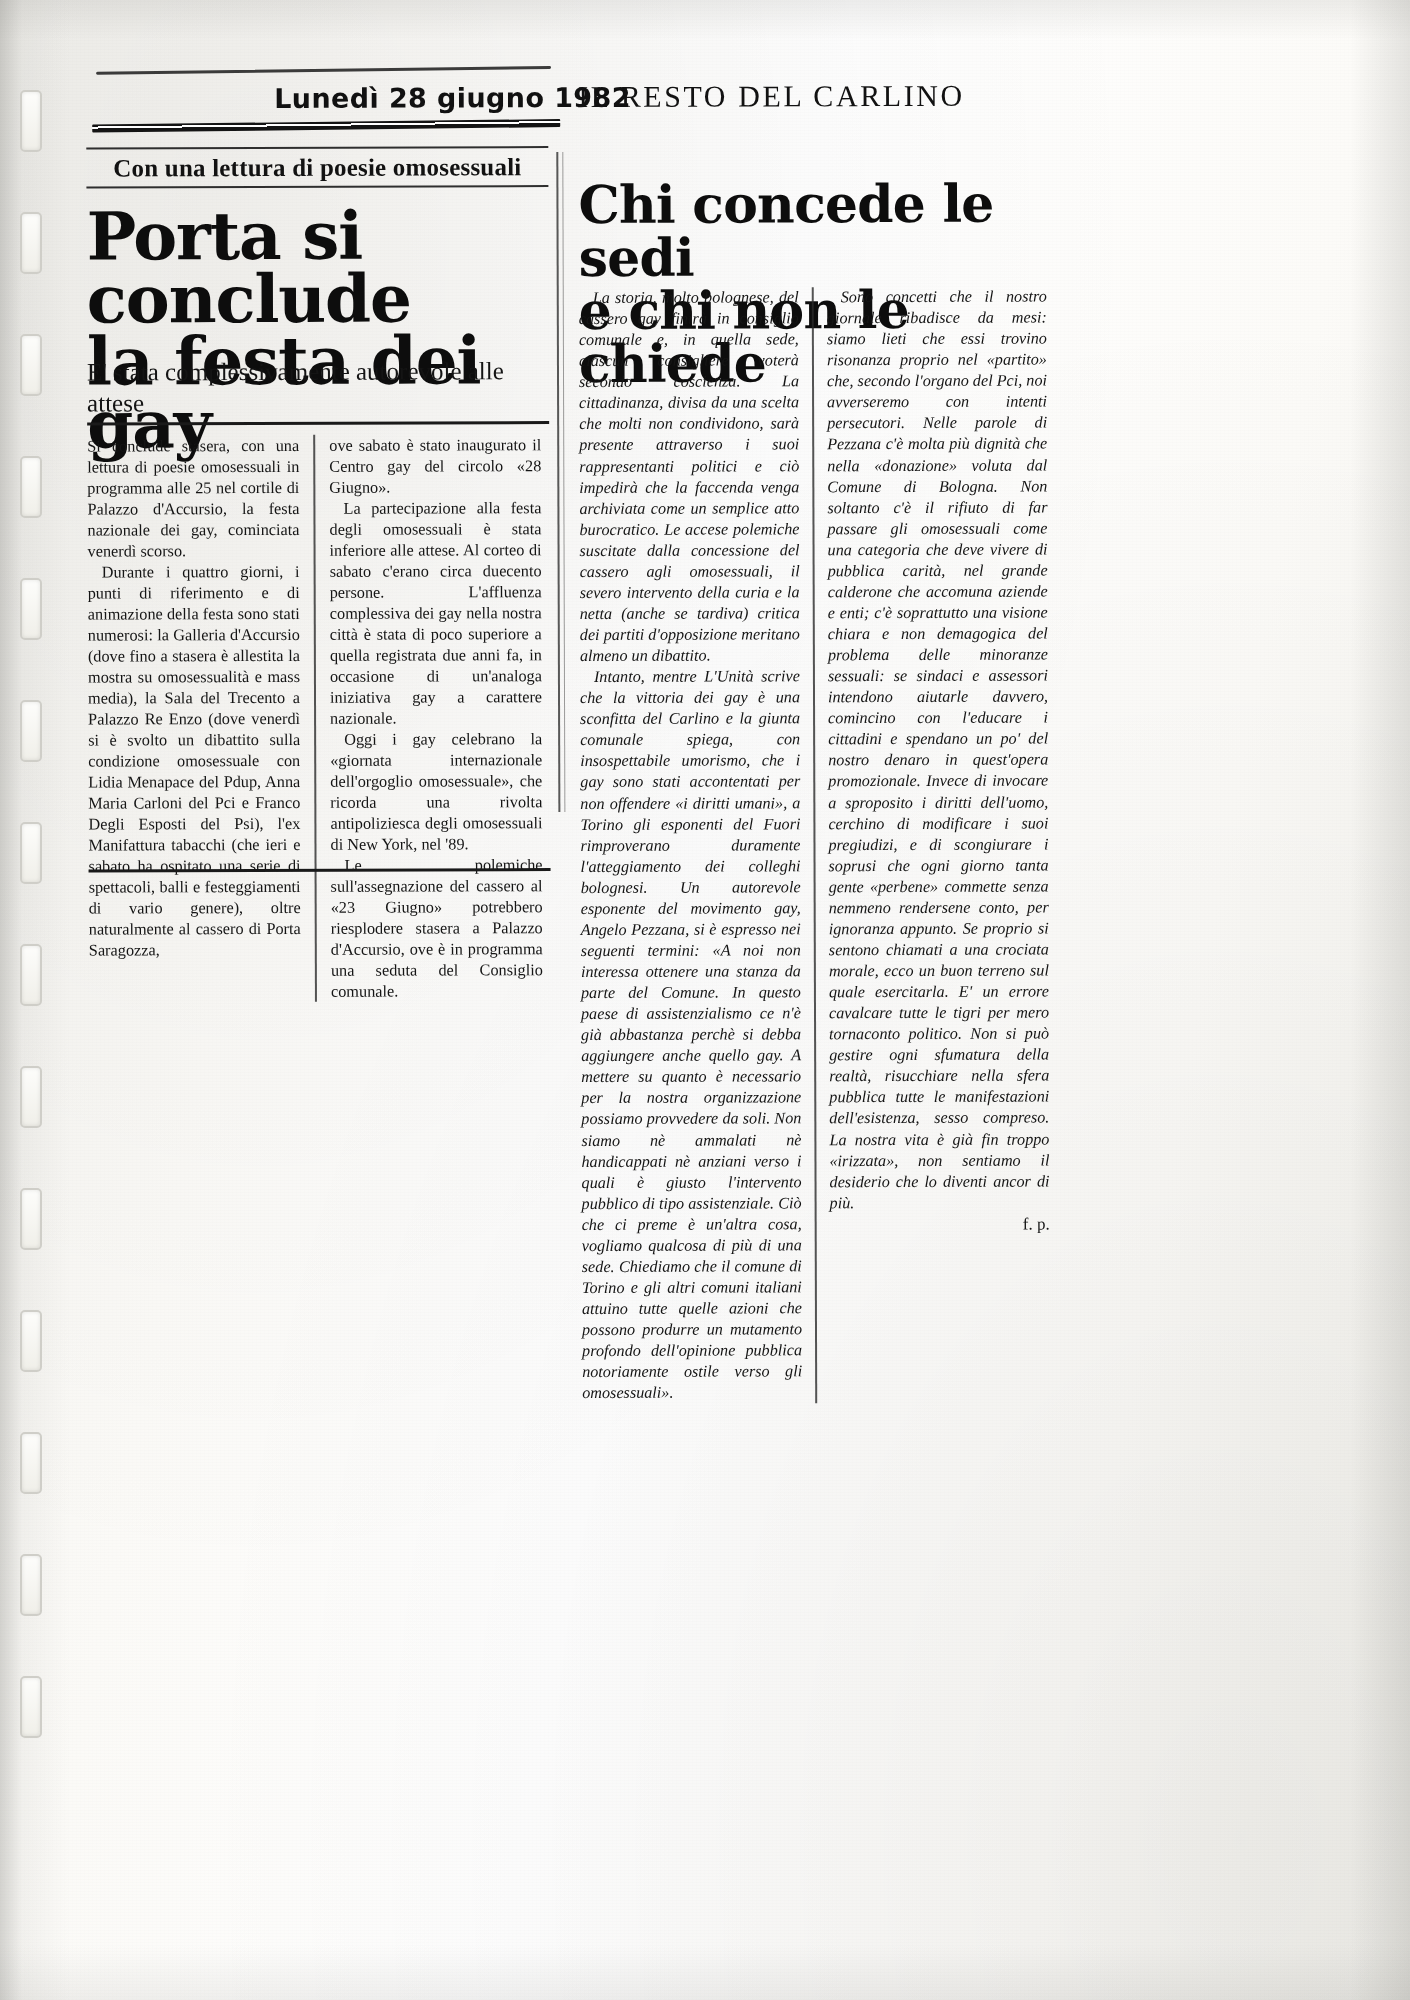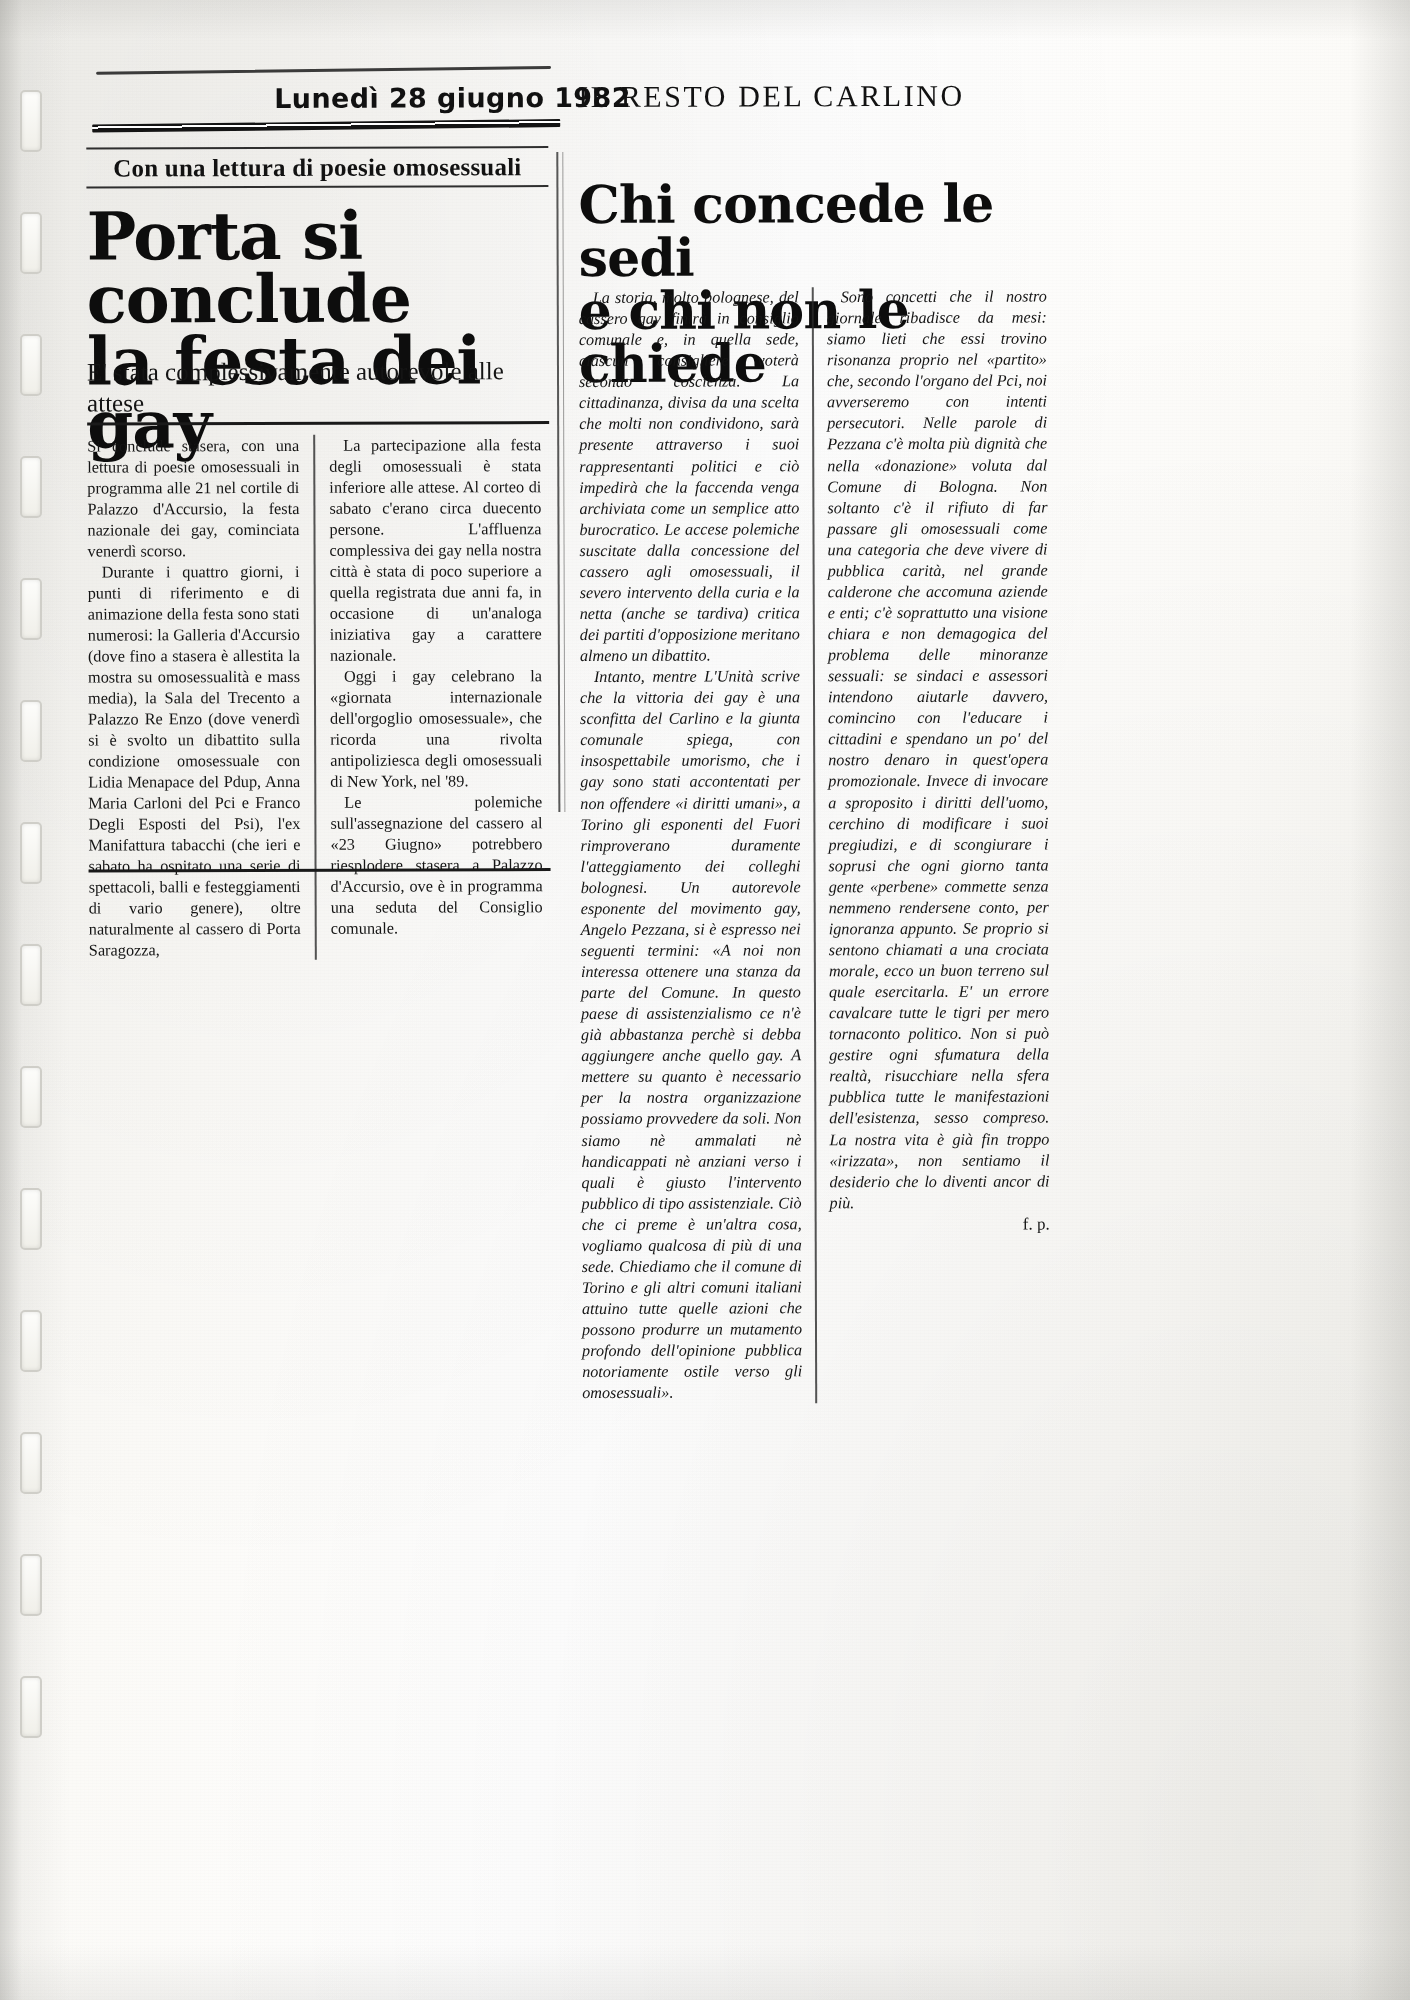--- a/index.html
+++ b/index.html
@@ -260,25 +260,26 @@
   </div>
 
   <div class="deck">
     <div>E' stata complessivamente autorevole alle attese</div>
   </div>
 
   <div class="left-rule"></div>
 
   <div class="left-cols">
     <div class="lcol bodytext">
-      <p class="noind">Si conclude stasera, con una lettura di poesie omosessuali in programma alle 21 nel cortile di Palazzo d'Accursio, la festa nazionale dei gay, cominciata venerdì scorso.</p>
+      <p class="noind">Si conclude stasera, con una lettura di poesie omosessuali in programma alle 25 nel cortile di Palazzo d'Accursio, la festa nazionale dei gay, cominciata venerdì scorso.</p>
       <p>Durante i quattro giorni, i punti di riferimento e di animazione della festa sono stati numerosi: la Galleria d'Accursio (dove fino a stasera è allestita la mostra su omosessualità e mass media), la Sala del Trecento a Palazzo Re Enzo (dove venerdì si è svolto un dibattito sulla condizione omosessuale con Lidia Menapace del Pdup, Anna Maria Carloni del Pci e Franco Degli Esposti del Psi), l'ex Manifattura tabacchi (che ieri e sabato ha ospitato una serie di spettacoli, balli e festeggiamenti di vario genere), oltre naturalmente al cassero di Porta Saragozza,</p>
     </div>
     <div class="colsep"></div>
     <div class="lcol bodytext">
+      <p class="noind">ove sabato è stato inaugurato il Centro gay del circolo «28 Giugno».</p>
       <p>La partecipazione alla festa degli omosessuali è stata inferiore alle attese. Al corteo di sabato c'erano circa duecento persone. L'affluenza complessiva dei gay nella nostra città è stata di poco superiore a quella registrata due anni fa, in occasione di un'analoga iniziativa gay a carattere nazionale.</p>
       <p>Oggi i gay celebrano la «giornata internazionale dell'orgoglio omosessuale», che ricorda una rivolta antipoliziesca degli omosessuali di New York, nel '89.</p>
       <p>Le polemiche sull'assegnazione del cassero al «23 Giugno» potrebbero riesplodere stasera a Palazzo d'Accursio, ove è in programma una seduta del Consiglio comunale.</p>
     </div>
   </div>
 
   <div class="left-bottom-rule"></div>
 
   <div class="head-right">
     <span class="l1">Chi concede le sedi</span>

